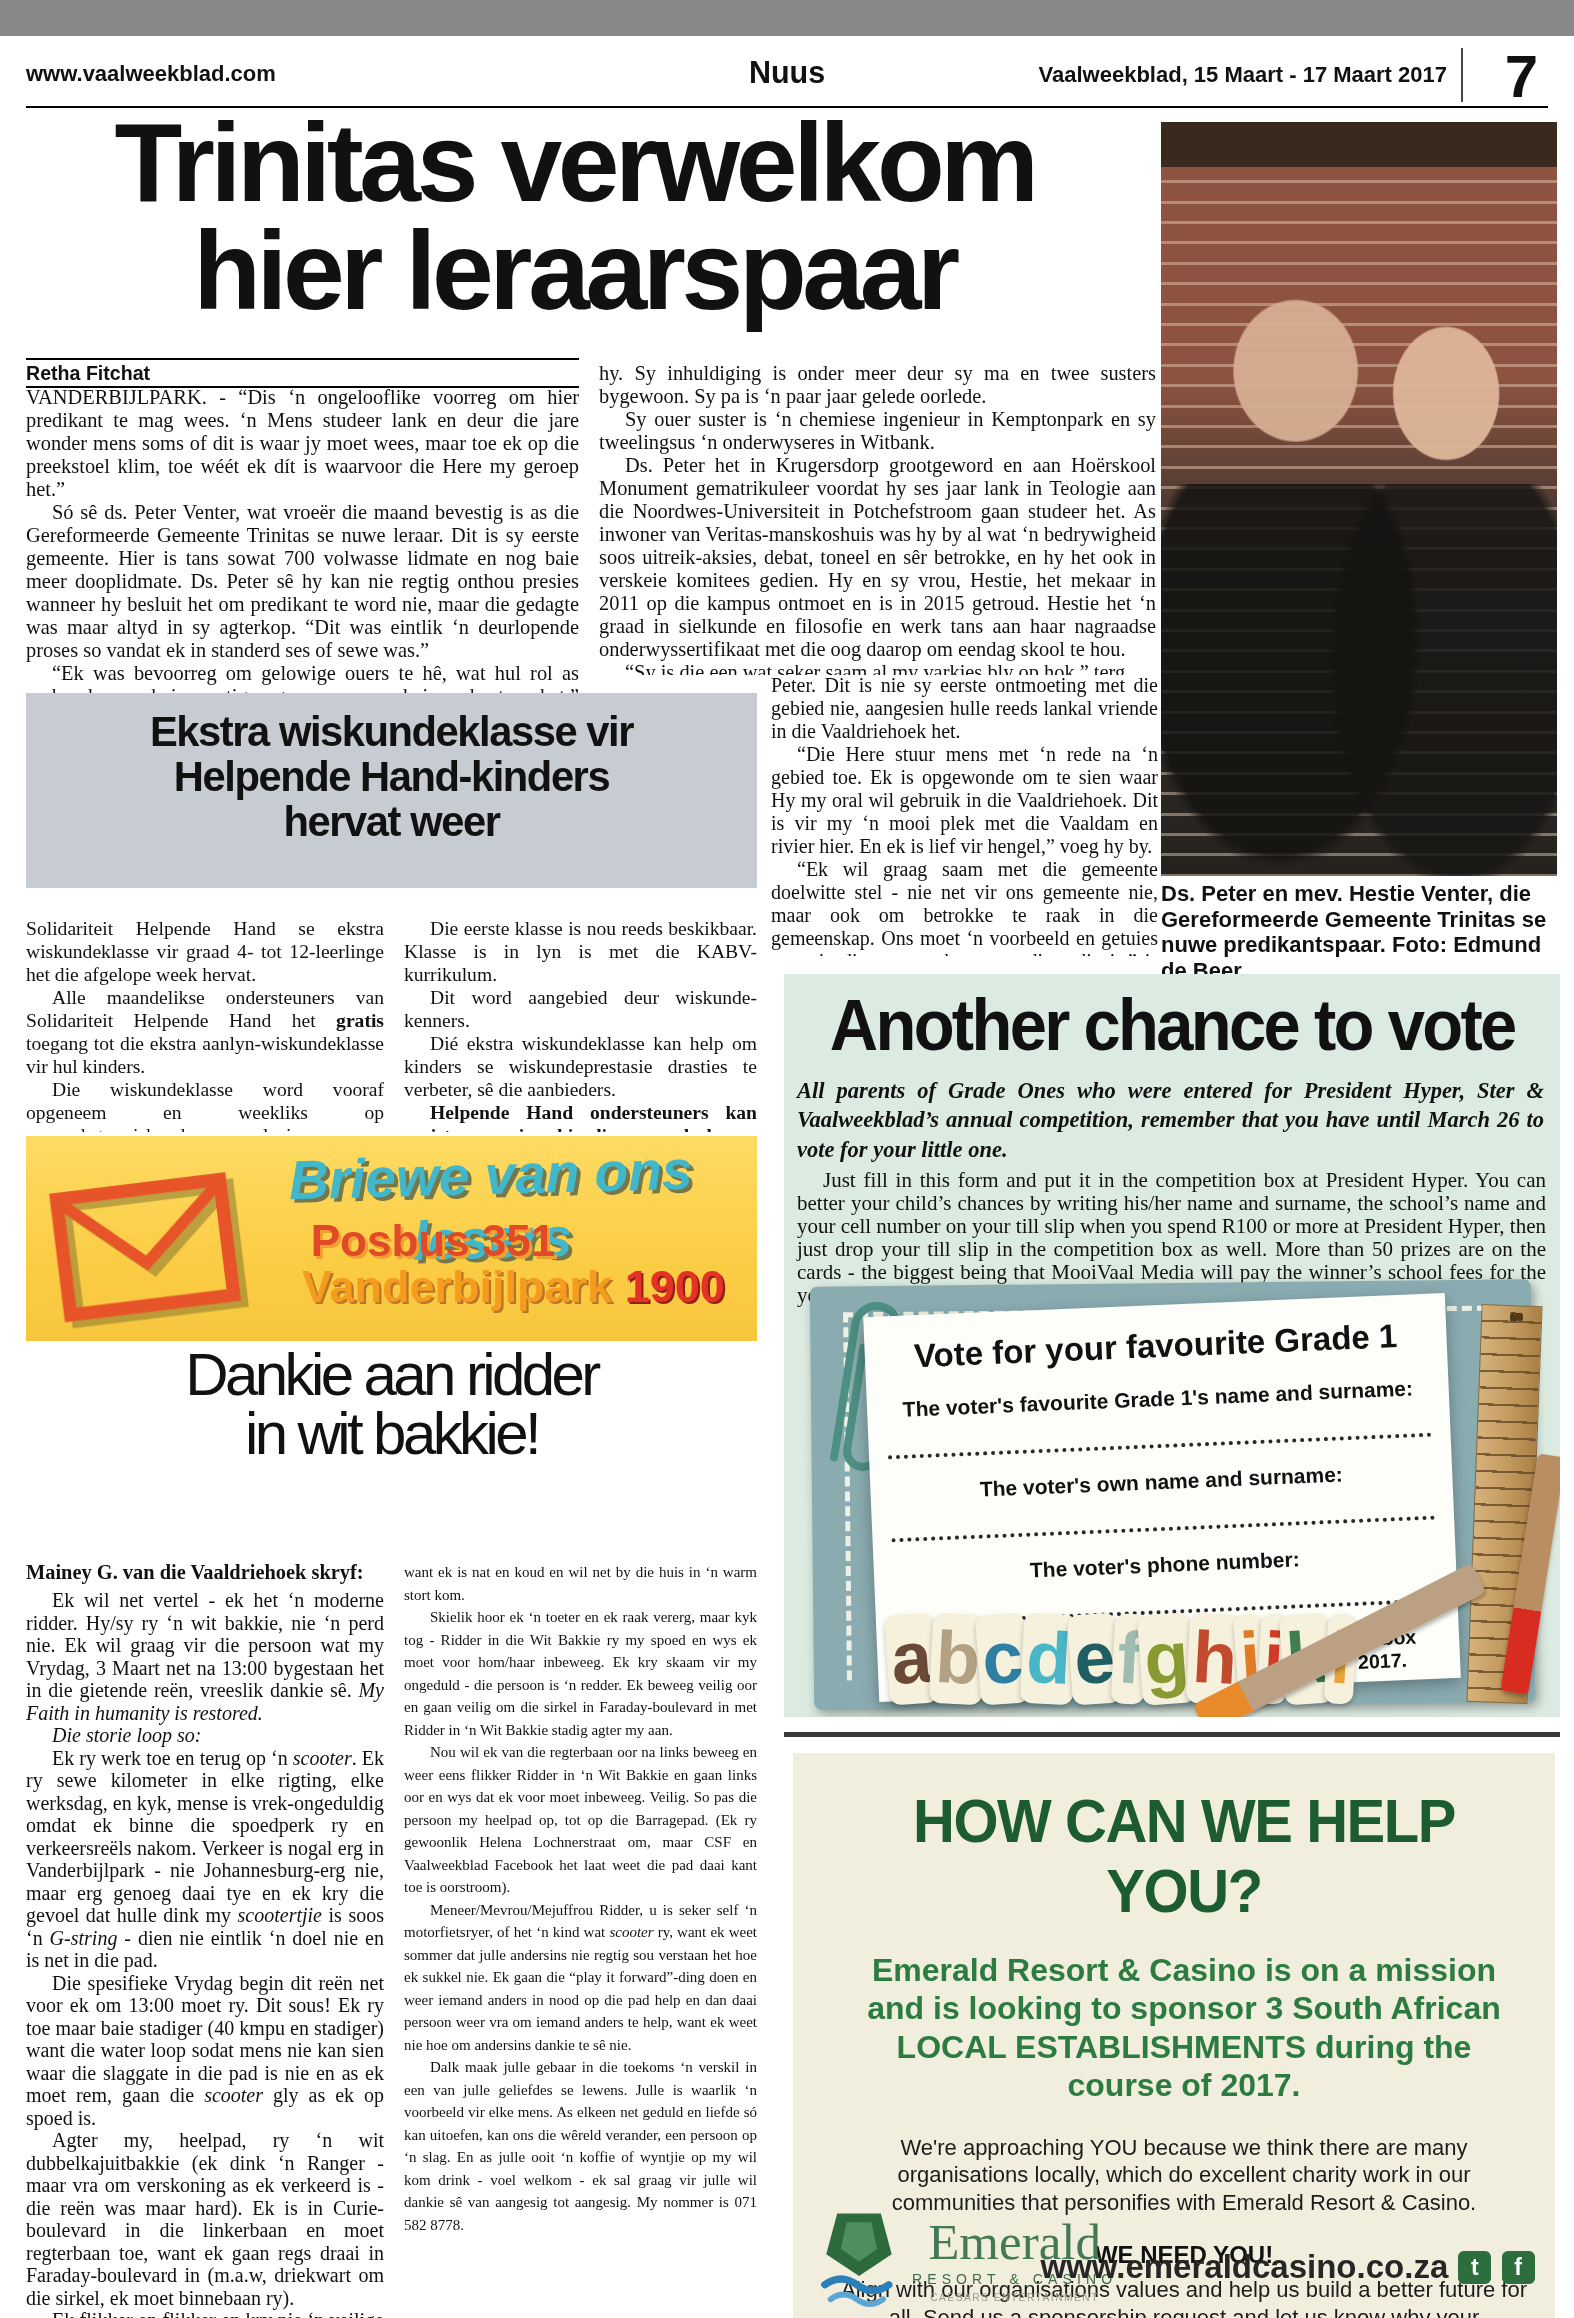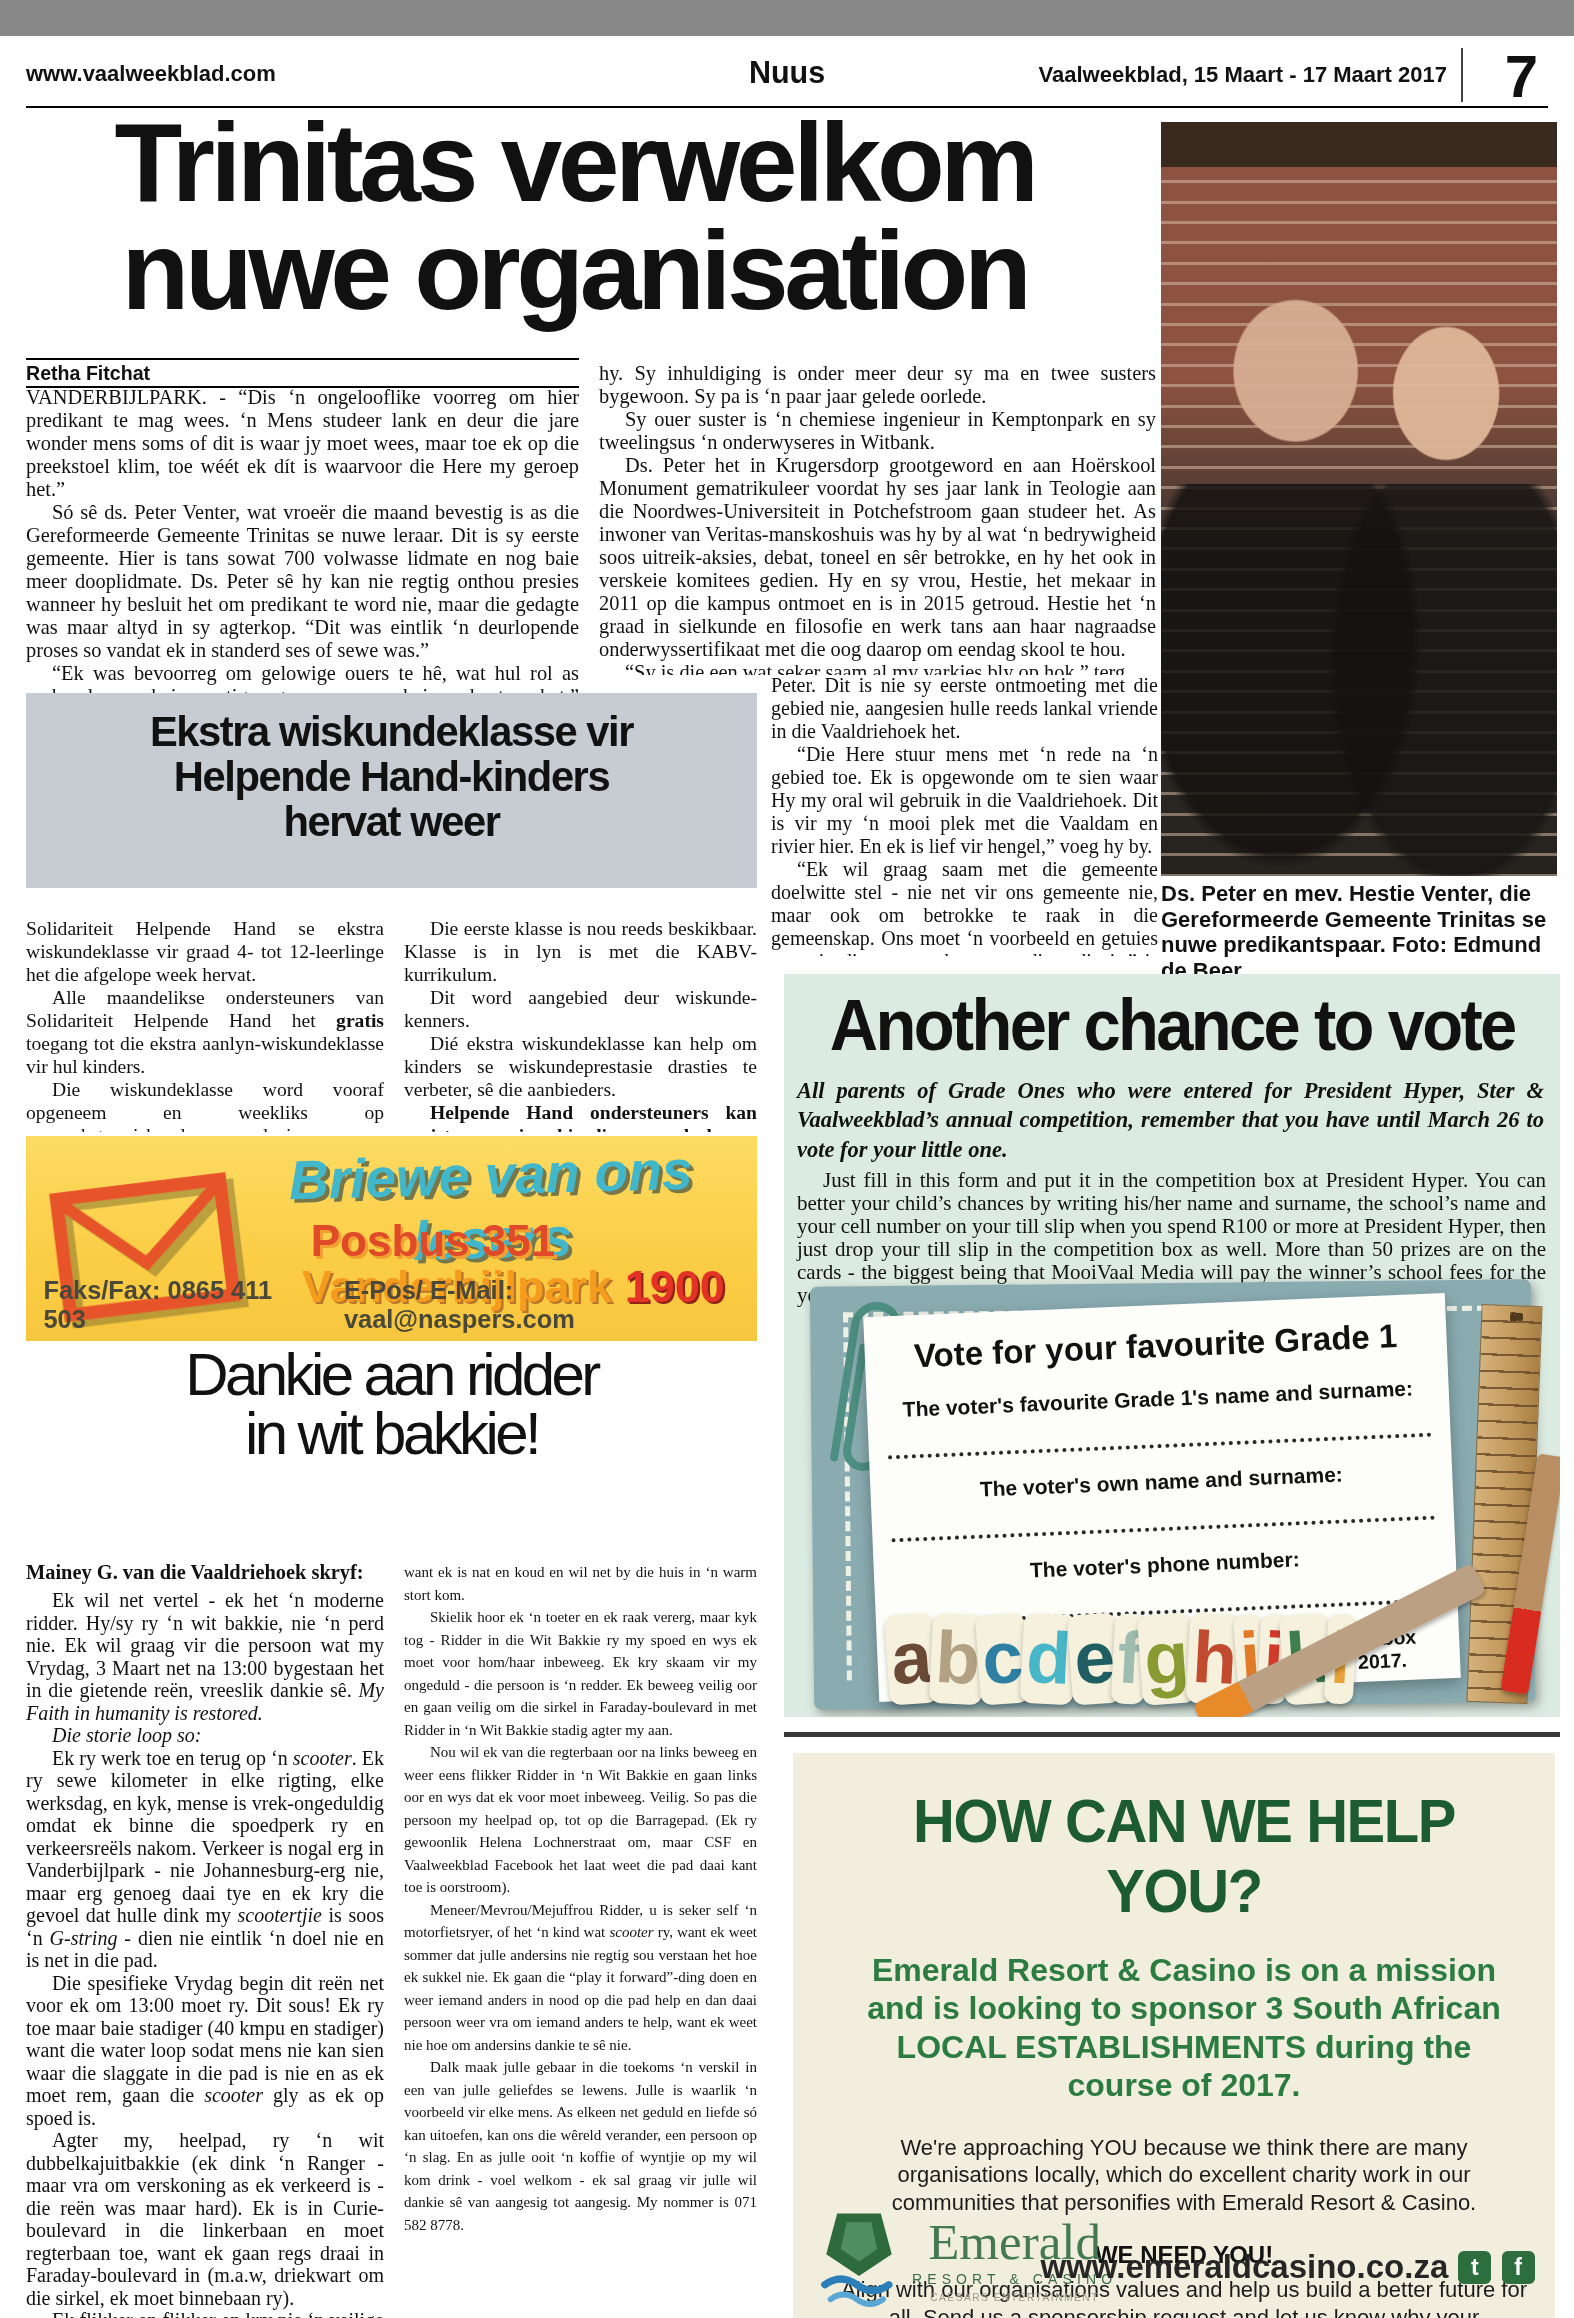--- a/index.html
+++ b/index.html
@@ -150,21 +150,21 @@
 
   <div class="abs sans hdr-site">www.vaalweekblad.com</div>
   <div class="abs sans hdr-section">Nuus</div>
   <div class="abs sans hdr-edition">Vaalweekblad, 15 Maart - 17 Maart 2017</div>
   <div class="abs hdr-vline"></div>
   <div class="abs sans hdr-page">7</div>
   <div class="abs hdr-rule"></div>
 
   <div class="abs sans lead-headline">
       <div class="squeeze-line">Trinitas verwelkom</div>
-      <div class="squeeze-line">nuwe organisation</div>
+      <div class="squeeze-line">hier leraarspaar</div>
     </div>
 
   <div class="abs photo">
       <div class="photo-shade"></div>
     </div>
   <div class="abs sans caption">Ds. Peter en mev. Hestie Venter, die Gereformeerde Gemeente Trinitas se nuwe predikantspaar. Foto: Edmund de Beer</div>
 
   <div class="abs sans byline-block">Retha Fitchat</div>
   <div class="abs col a1c1">
       <p class="para">VANDERBIJLPARK. - “Dis ‘n ongelooflike voorreg om hier predikant te mag wees. ‘n Mens studeer lank en deur die jare wonder mens soms of dit is waar jy moet wees, maar toe ek op die preekstoel klim, toe wéét ek dít is waarvoor die Here my geroep het.”</p>
@@ -203,24 +203,20 @@
   <div class="abs yellow">
     <svg class="env" width="204" height="160" viewBox="0 0 280 220">
       <rect x="22" y="38" width="226" height="160" fill="none" stroke="#e8542a" stroke-width="18"></rect>
       <polyline points="26,44 135,140 244,44" fill="none" stroke="#e8542a" stroke-width="16"></polyline>
     </svg>
     <div class="briewe-title">Briewe van ons lesers</div>
     <div class="posbus">Posbus 351</div>
     <div class="vdbp">
       <span class="town">Vanderbijlpark</span>
       <span class="code">1900</span>
-    </div>
-    <div class="yellow-contact">
-      <span>Faks/Fax: 0865 411 503</span>
-      <span>E-Pos/ E-Mail: vaal@naspers.com</span>
     </div>
   </div>
 
   <div class="abs sans dankie-headline">
       <div class="squeeze-line">Dankie aan ridder</div>
       <div class="squeeze-line">in wit bakkie!</div>
     </div>
   <div class="abs d-byline">Mainey G. van die Vaaldriehoek skryf:</div>
   <div class="abs col dc1 all-indent">
       <p class="para">Ek wil net vertel - ek het ‘n moderne ridder. Hy/sy ry ‘n wit bakkie, nie ‘n perd nie. Ek wil graag vir die persoon wat my Vrydag, 3 Maart net na 13:00 bygestaan het in die gietende reën, vreeslik dankie sê. <i>My Faith in humanity is restored.</i></p>

